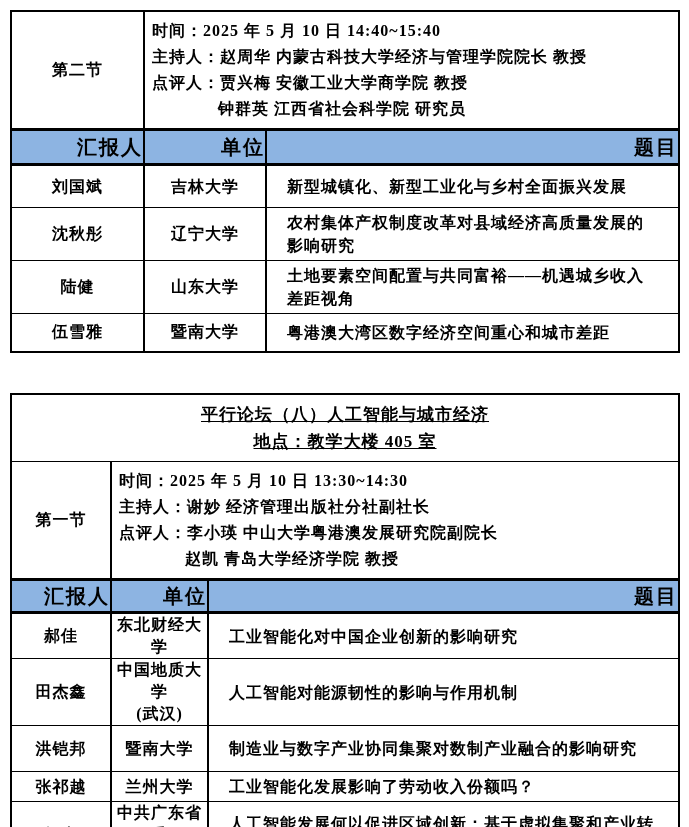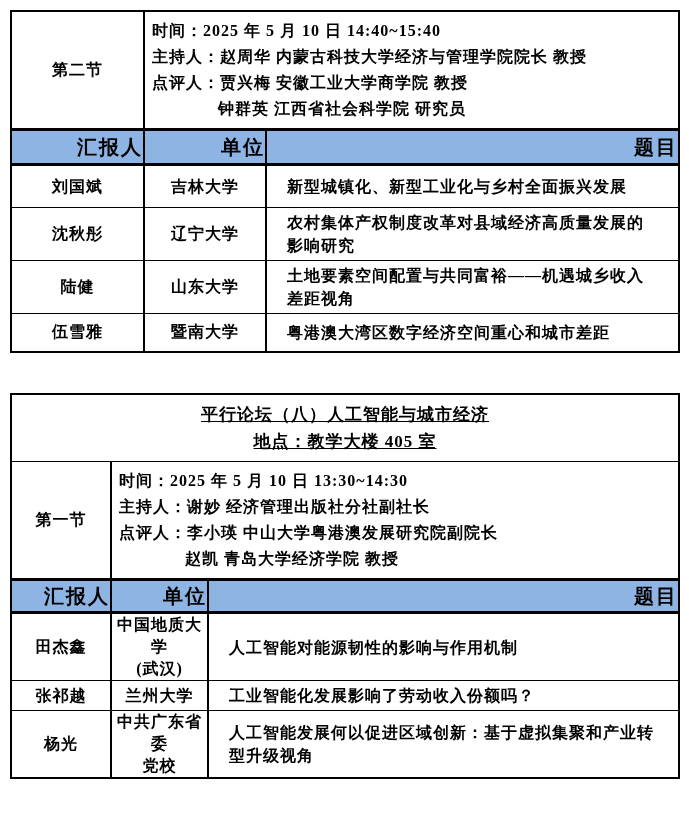--- a/index.html
+++ b/index.html
@@ -160,26 +160,36 @@
           <div class="sess-line">主持人：谢妙  经济管理出版社分社副社长</div>
           <div class="sess-line">点评人：李小瑛  中山大学粤港澳发展研究院副院长</div>
           <div class="sess-line cont">赵凯  青岛大学经济学院  教授</div>
         </td>
       </tr>
       <tr class="r-head">
         <th>汇报人</th>
         <th>单位</th>
         <th>题目</th>
       </tr>
+      <tr class="r-d0">
+        <td class="cell-center">郝佳</td>
+        <td class="cell-center">东北财经大学</td>
+        <td class="cell-topic">工业智能化对中国企业创新的影响研究</td>
+      </tr>
       <tr class="r-d1">
         <td class="cell-center">田杰鑫</td>
         <td class="cell-center">中国地质大学
 (武汉)</td>
         <td class="cell-topic">人工智能对能源韧性的影响与作用机制</td>
       </tr>
+      <tr class="r-d2">
+        <td class="cell-center">洪铠邦</td>
+        <td class="cell-center">暨南大学</td>
+        <td class="cell-topic">制造业与数字产业协同集聚对数制产业融合的影响研究</td>
+      </tr>
       <tr class="r-d3">
         <td class="cell-center">张祁越</td>
         <td class="cell-center">兰州大学</td>
         <td class="cell-topic">工业智能化发展影响了劳动收入份额吗？</td>
       </tr>
       <tr class="r-d4">
         <td class="cell-center">杨光</td>
         <td class="cell-center">中共广东省委
 党校</td>
         <td class="cell-topic">人工智能发展何以促进区域创新：基于虚拟集聚和产业转型升级视角</td>

